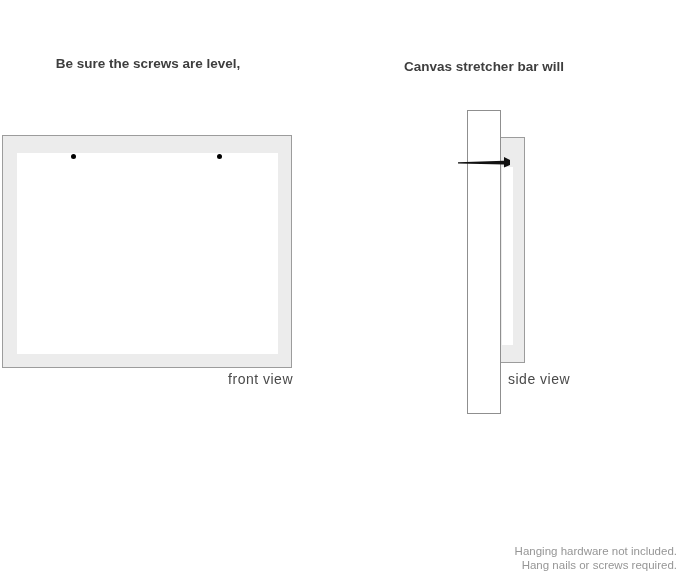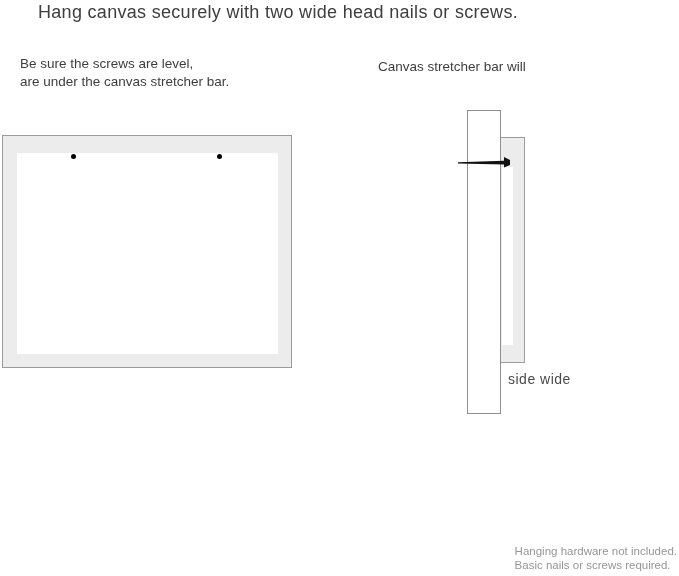--- a/index.html
+++ b/index.html
@@ -23,25 +23,25 @@
     overflow:hidden;
   }
   .page-title{
     position:absolute;left:38px;top:2px;
     font-size:18px;font-weight:300;letter-spacing:.3px;
     color:var(--text-primary);
     white-space:nowrap;
   }
   .instr{
     position:absolute;
-    font-size:13.5px;font-weight:400;line-height:17.5px;
-    color:var(--text-primary);
+    font-size:13.5px;font-weight:700;line-height:17.5px;
+    text-align:center;color:var(--text-primary);
   }
   .instr-front{left:20px;top:55px;width:256px;}
-  .instr-side{left:378px;top:58px;width:184px;}
+  .instr-side{left:392px;top:58px;width:184px;}
 
   
   .canvas-outer{
     position:absolute;left:2px;top:135px;width:290px;height:233px;
     background:var(--canvas-fill);
     border:1px solid var(--canvas-border);
   }
   .canvas-inner{
     position:absolute;left:14px;top:17px;width:261px;height:201px;
     background:#fff;
@@ -77,55 +77,54 @@
     border:1px solid var(--wall-border);
     z-index:2;
   }
   .nail-svg{
     position:absolute;left:450px;top:150px;width:70px;height:25px;
     z-index:3;
   }
   .footnote{
     position:absolute;right:2px;top:545px;
     font-size:11.5px;font-weight:300;line-height:13.5px;
-    color:var(--text-footnote);
+    text-align:right;color:var(--text-footnote);
   }
 </style>
 </head>
 <body>
 
 <div class="stage">
 
-  <div class="page-title">Hang canvas securely with two wide head nails or screws.</div>
 
   <div class="instr instr-front">
     <div>Be sure the screws are level,</div>
-    <div>are under the canvas stretcher bar.</div>
   </div>
 
   <div class="instr instr-side">
     <div>Canvas stretcher bar will</div>
   </div>
 
   <div class="canvas-outer">
     <div class="canvas-inner"></div>
     <div class="screw-dot left"></div>
     <div class="screw-dot right"></div>
   </div>
+  <div class="view-label label-front">front view</div>
 
   <div class="canvas-side-rect">
     <div class="canvas-side-inner"></div>
   </div>
   <div class="wall-rect"></div>
   <svg class="nail-svg" viewBox="0 0 70 25" xmlns="http://www.w3.org/2000/svg">
 
     <polygon points="8,12.2 54,10.8 54,14.4 8,13.4" fill="var(--nail)"></polygon>
 
     <polygon points="54,7 60,10 60,15 54,17.5" fill="var(--nail)"></polygon>
   </svg>
-  <div class="view-label label-side">side wide</div>
+  <div class="view-label label-side">side view</div>
 
   <div class="footnote">
     <div>Hanging hardware not included.</div>
-    <div>Basic nails or screws required.</div>
+    <div>Hang nails or screws required.</div>
   </div>
 
 </div>
 
 </body></html>

